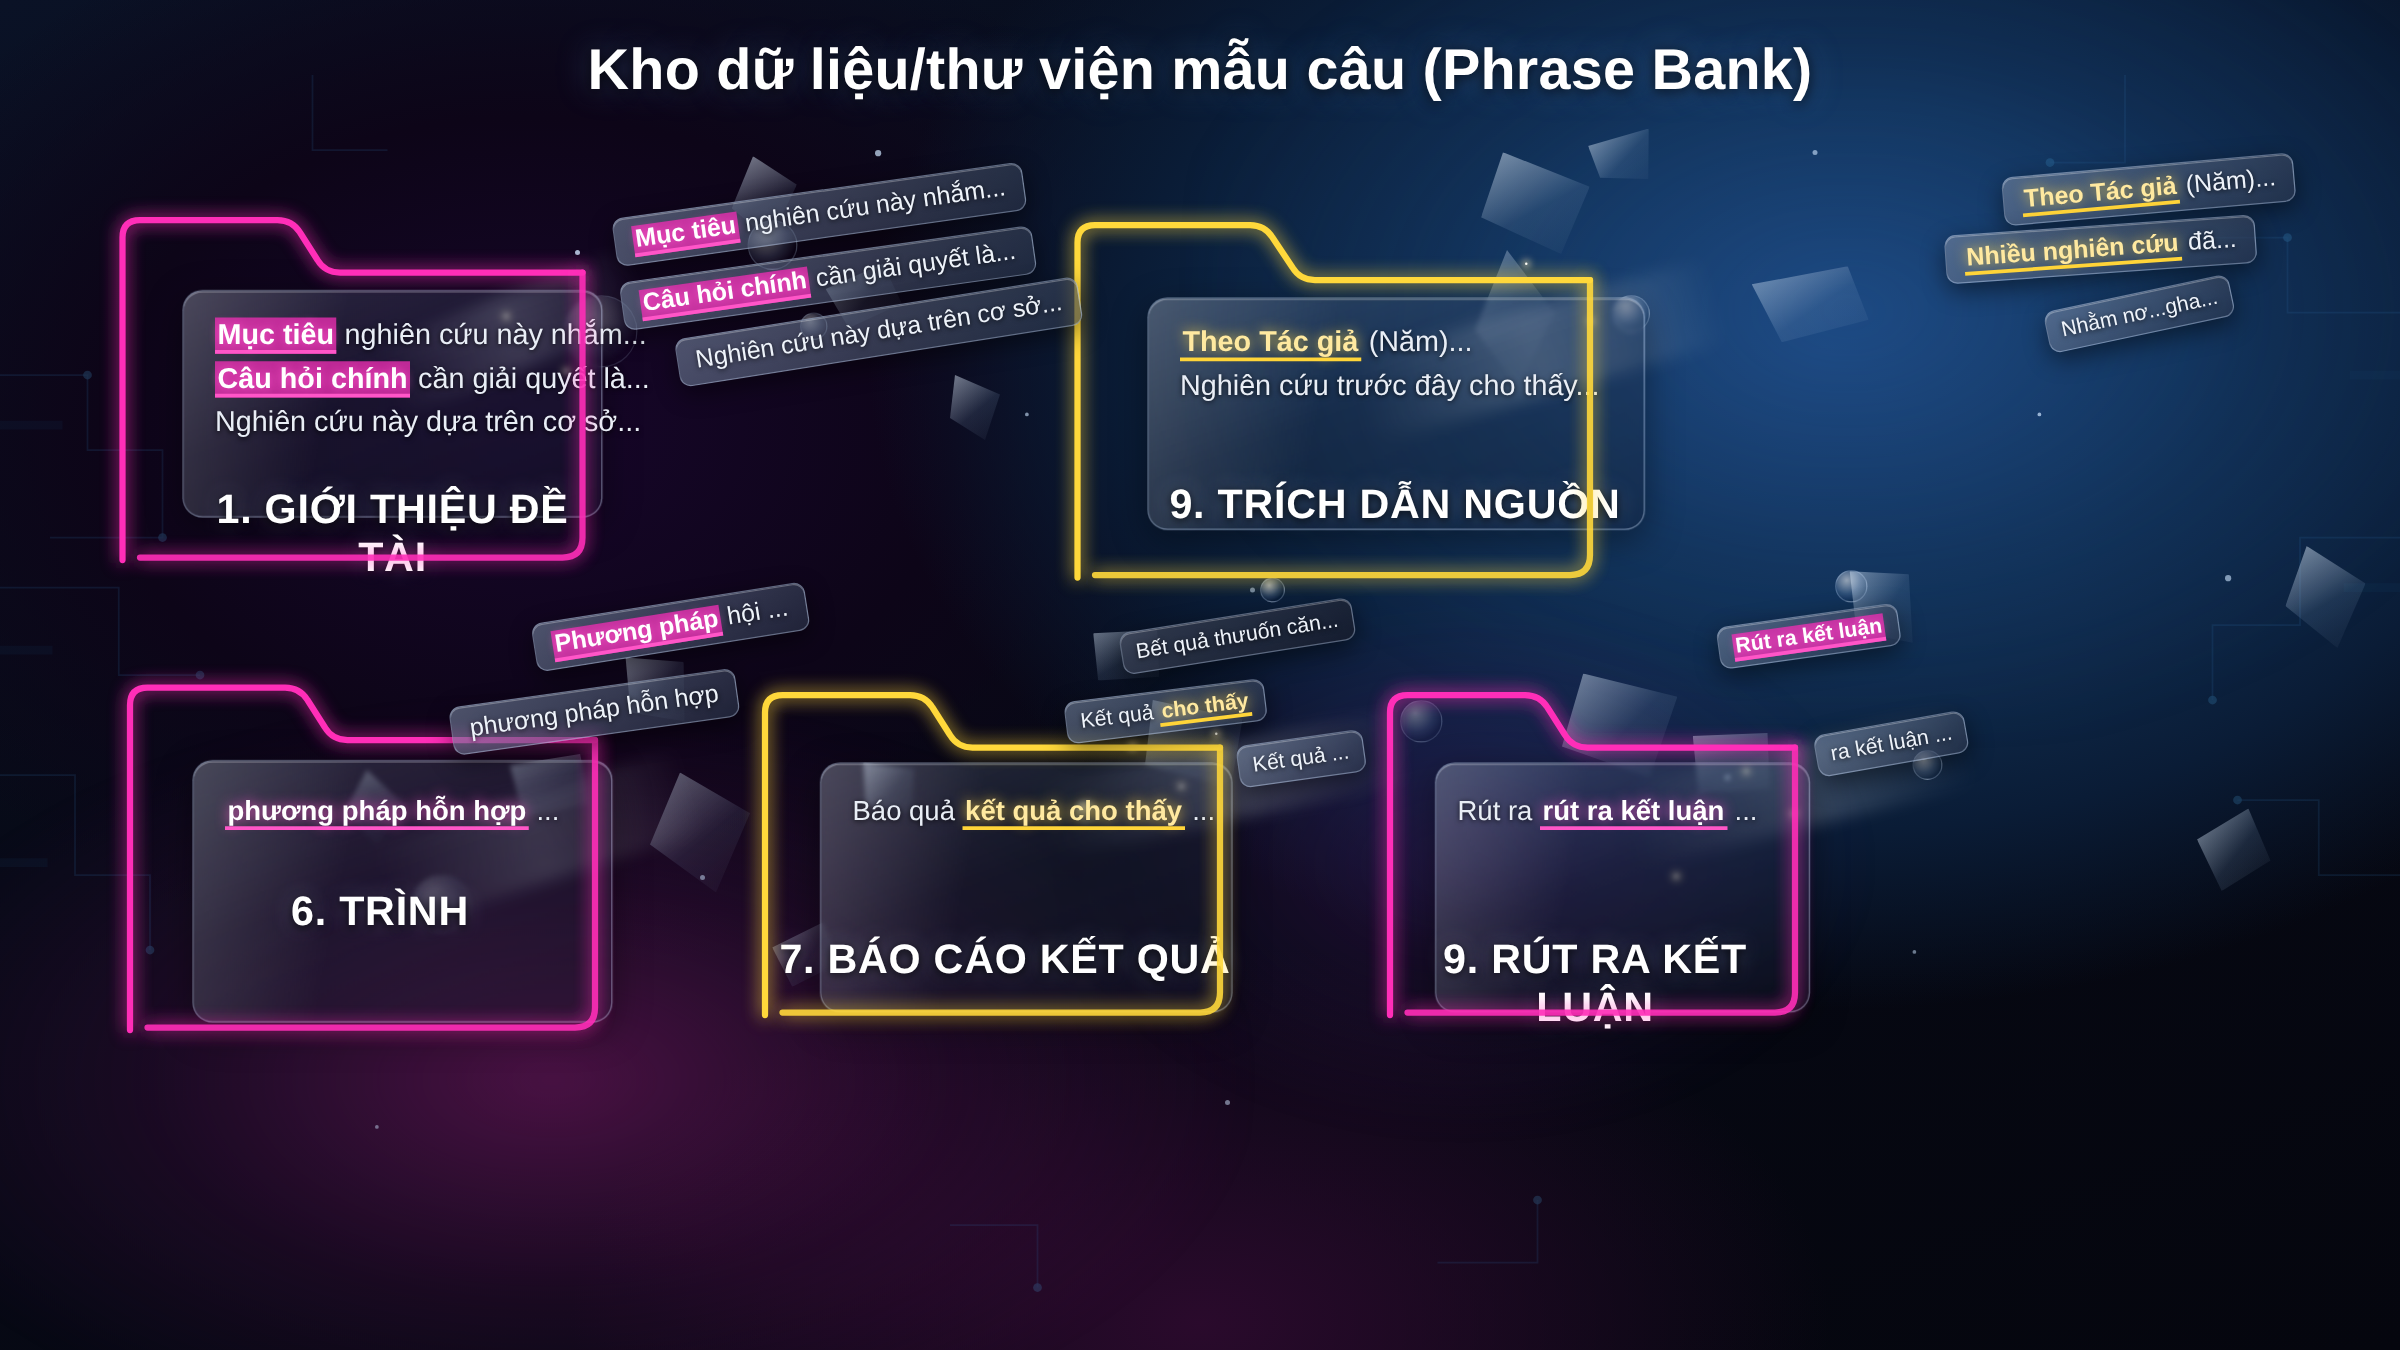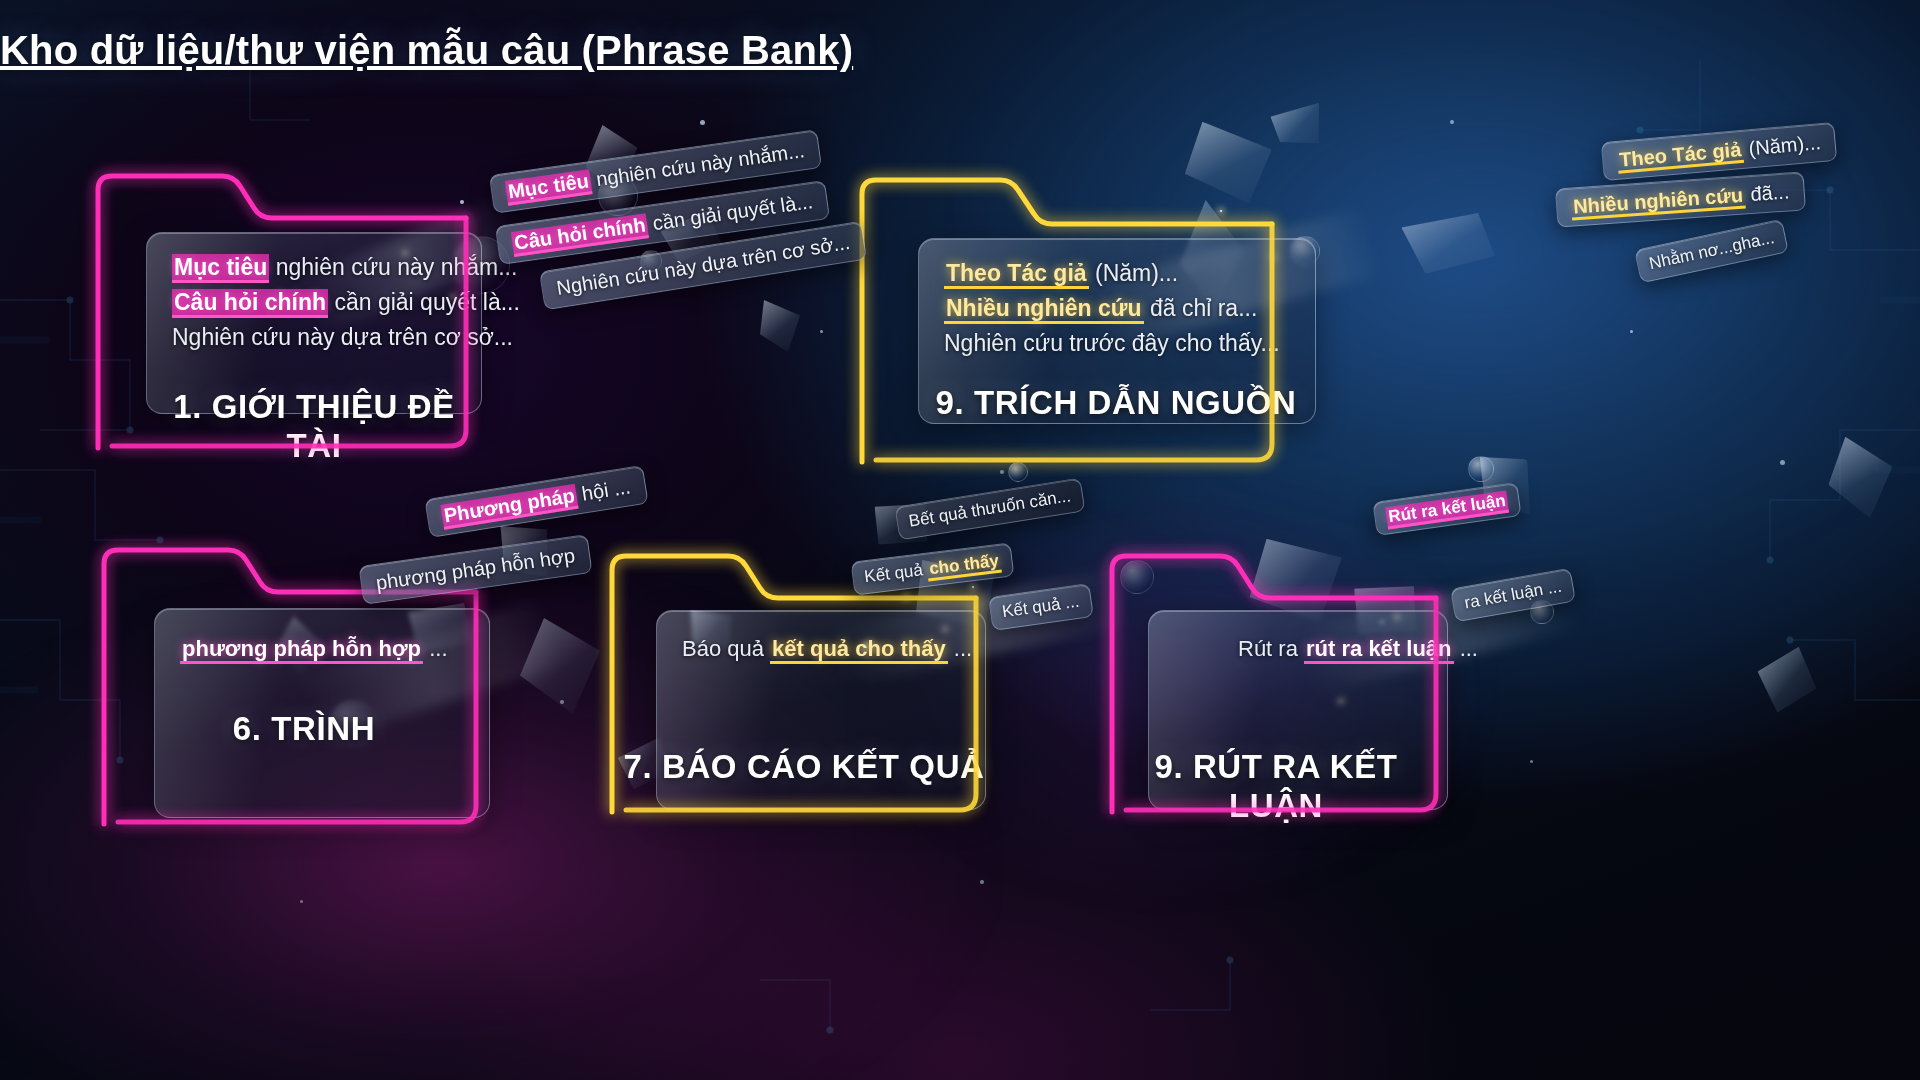--- a/index.html
+++ b/index.html
@@ -47,25 +47,24 @@
           background:linear-gradient(140deg, rgba(226,240,255,.50), rgba(150,180,215,.14) 55%, rgba(255,255,255,.02));
           box-shadow:0 0 14px rgba(180,215,255,.25); }
   .spark{ position:absolute; width:2px;height:2px;border-radius:50%;
           background:#fff; box-shadow:0 0 6px 2px rgba(255,235,180,.7); }
   .beam{ position:absolute; background:linear-gradient(90deg, rgba(255,255,255,0), rgba(235,245,255,.50), rgba(255,255,255,0));
          filter:blur(6px); }
 
   
   #title{
     position:absolute; top:28px; left:0; width:100%;
-    color:#fff;
-    font-size:40px; font-weight:700; letter-spacing:.2px;
+    text-align:center; color:#fff;
+    font-size:46px; font-weight:700; letter-spacing:.2px;
     text-shadow:0 2px 10px rgba(0,0,0,.85), 0 0 26px rgba(120,180,255,.35);
     z-index:40;
-    text-decoration:underline;
   }
 
   
   .folder{ position:absolute; z-index:20; }
   .folder .tab-shape{ position:absolute; inset:0; }
   .folder .tab-shape svg{ width:100%; height:100%; overflow:visible; }
 
   .card{
     position:absolute;
     border-radius:16px;
@@ -280,23 +279,20 @@
   </div>
 </div>
 <div class="card" style="left:918px;top:238px;width:398px;height:186px;">
   <div class="sheen"></div>
 </div>
 <div class="lines" style="left:918px;top:256px;width:398px;">
   <div class="line">
     <span class="hl hl-yellow">Theo Tác giả</span><span> (Năm)...</span>
   </div>
   <div class="line">
-    <span class="hl hl-yellow">Nhiều nghiên cứu</span><span> đã chỉ ra...</span>
-  </div>
-  <div class="line">
     <span>Nghiên cứu trước đây cho thấy...</span>
   </div>
 </div>
 <div class="ftitle" style="left:906px;top:384px;width:420px;">9. TRÍCH DẪN NGUỒN</div>
 
 <div class="folder" style="left:90px;top:538px;width:400px;height:290px;">
   <div class="tab-shape">
     <svg viewBox="0 0 400 290" preserveAspectRatio="none">
       <defs>
         <filter id="gp3" x="-60%" y="-60%" width="220%" height="220%">
@@ -364,21 +360,21 @@
         </filter>
       </defs>
       <path d="M12,266 L12,24 Q12,10 26,10 L120,10 Q132,10 138,20 L152,42 Q158,52 170,52 L336,52" fill="none" stroke="#ff2fb8" stroke-width="5" stroke-linecap="round" stroke-linejoin="round" filter="url(#gp5)"></path>
       <path d="M336,52 L336,248 Q336,264 320,264 L26,264" fill="none" stroke="#ff2fb8" stroke-width="5" stroke-linecap="round" stroke-linejoin="round" filter="url(#gp5)" opacity=".92"></path>
     </svg>
   </div>
 </div>
 <div class="card" style="left:1148px;top:610px;width:300px;height:200px;">
   <div class="sheen"></div>
 </div>
-<div class="lines" style="left:1212px;top:632px;width:310px;">
+<div class="lines" style="left:1140px;top:632px;width:310px;">
   <div class="line" style="font-size:22px">
     <span>Rút ra </span><span class="hl" style="color:#fff;border-bottom:3px solid #ff57c8;padding:0 2px;text-shadow:0 0 10px rgba(255,90,205,.9)">rút ra kết luận</span><span> ...</span>
   </div>
 </div>
 <div class="ftitle" style="left:1106px;top:748px;width:340px;">9. RÚT RA KẾT LUẬN</div>
 
 <div class="chip" style="left:490px;top:152px;transform:rotate(-8deg);">
   <span class="hl hl-pink">Mục tiêu</span><span> nghiên cứu này nhắm...</span>
 </div>
 

